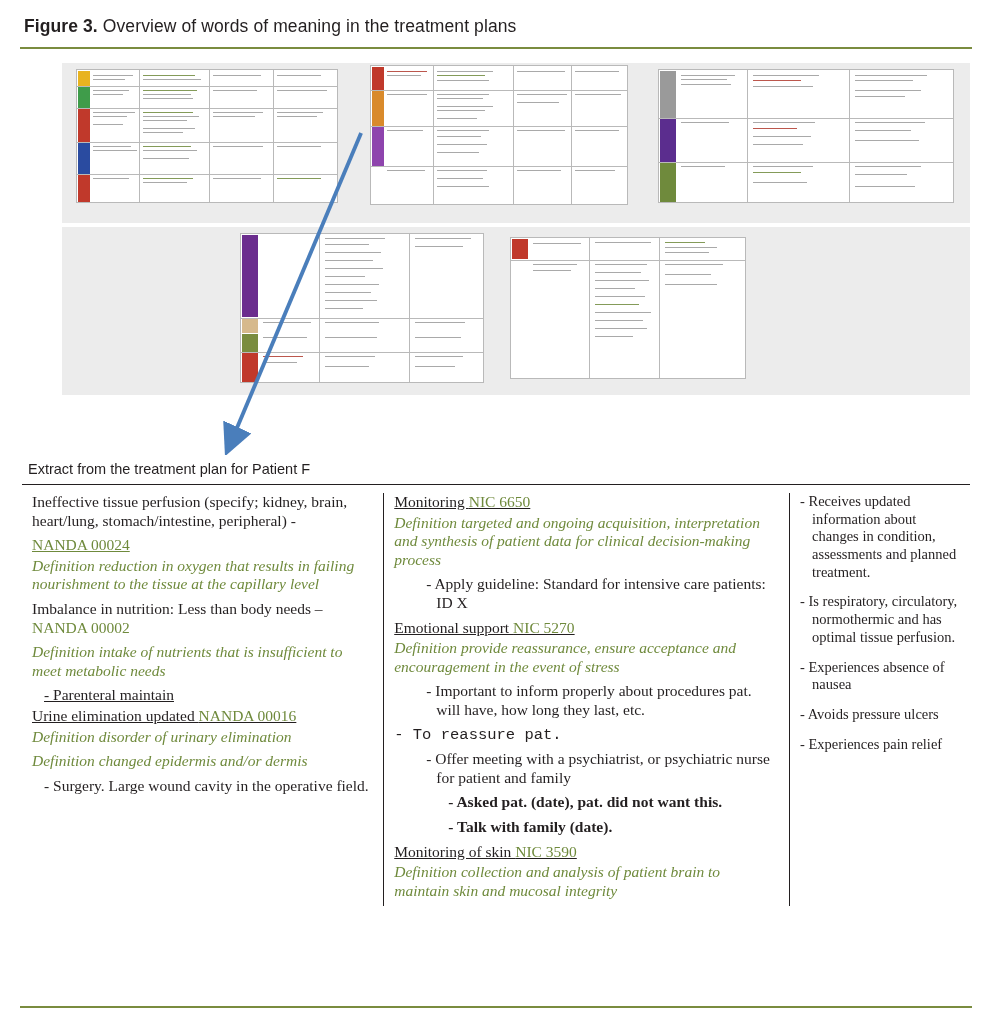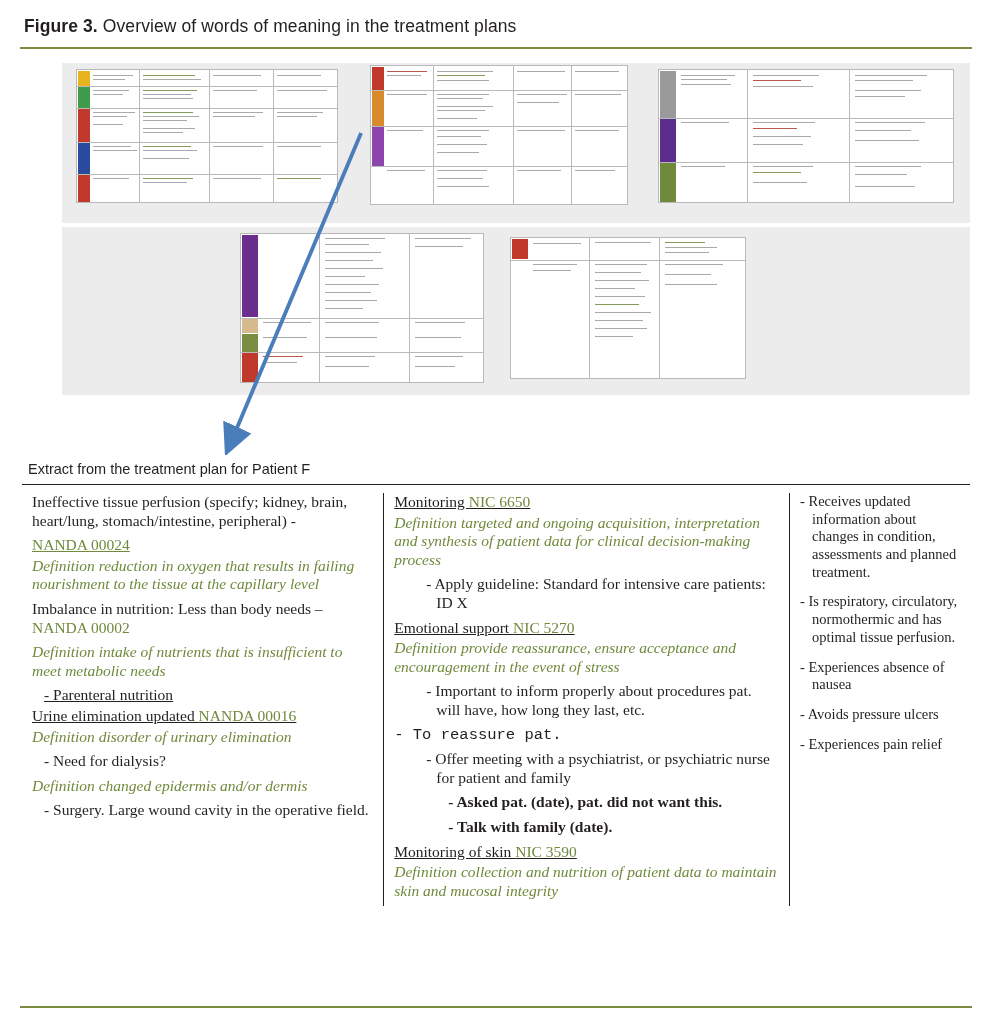--- a/index.html
+++ b/index.html
@@ -369,41 +369,40 @@
   <div class="hr-thin"></div>
 
   <div class="columns">
 
     <div class="col c1">
       <p class="ln">Ineffective tissue perfusion (specify; kidney, brain, heart/lung, stomach/intestine, peripheral) -</p>
       <p class="ln green tight">NANDA 00024</p>
       <p class="ln green ital">Definition reduction in oxygen that results in failing nourishment to the tissue at the capillary level</p>
       <p class="ln"><span>Imbalance in nutrition: Less than body needs – </span><span class="green">NANDA 00002</span></p>
       <p class="ln green ital">Definition intake of nutrients that is insufficient to meet metabolic needs</p>
-      <p class="ln ind1 tight">- Parenteral nutrition</p>
+      <p class="ln ind1 tight">- Parenteral maintain</p>
       <p class="ln tight"><span>Urine elimination updated </span><span class="green">NANDA 00016</span></p>
       <p class="ln green ital">Definition disorder of urinary elimination</p>
-      <p class="ln ind1">- Need for dialysis?</p>
       <p class="ln green ital">Definition changed epidermis and/or dermis</p>
       <p class="ln ind1">- Surgery. Large wound cavity in the operative field.</p>
     </div>
 
     <div class="col c2">
       <p class="ln tight"><span>Monitoring </span><span class="green">NIC 6650</span></p>
       <p class="ln green ital">Definition targeted and ongoing acquisition, interpretation and synthesis of patient data for clinical decision-making process</p>
       <p class="ln ind2">- Apply guideline: Standard for intensive care patients: ID X</p>
       <p class="ln tight"><span>Emotional support </span><span class="green">NIC 5270</span></p>
       <p class="ln green ital">Definition provide reassurance, ensure acceptance and encouragement in the event of stress</p>
       <p class="ln ind2">- Important to inform properly about procedures pat. will have, how long they last, etc.</p>
       <p class="ln hang">- To reassure pat.</p>
       <p class="ln ind2">- Offer meeting with a psychiatrist, or psychiatric nurse for patient and family</p>
       <p class="ln ind3">- Asked pat. (date), pat. did not want this.</p>
       <p class="ln ind3">- Talk with family (date).</p>
       <p class="ln tight"><span>Monitoring of skin </span><span class="green">NIC 3590</span></p>
-      <p class="ln green ital">Definition collection and nutrition of patient data to maintain skin and mucosal integrity</p>
+      <p class="ln green ital">Definition collection and analysis of patient brain to maintain skin and mucosal integrity</p>
     </div>
 
     <div class="col c3">
       <p class="ln">- Receives updated information about changes in condition, assessments and planned treatment.</p>
       <p class="ln">- Is respiratory, circulatory, normothermic and has optimal tissue perfusion.</p>
       <p class="ln">- Experiences absence of nausea</p>
       <p class="ln">- Avoids pressure ulcers</p>
       <p class="ln">- Experiences pain relief</p>
     </div>
   </div>

